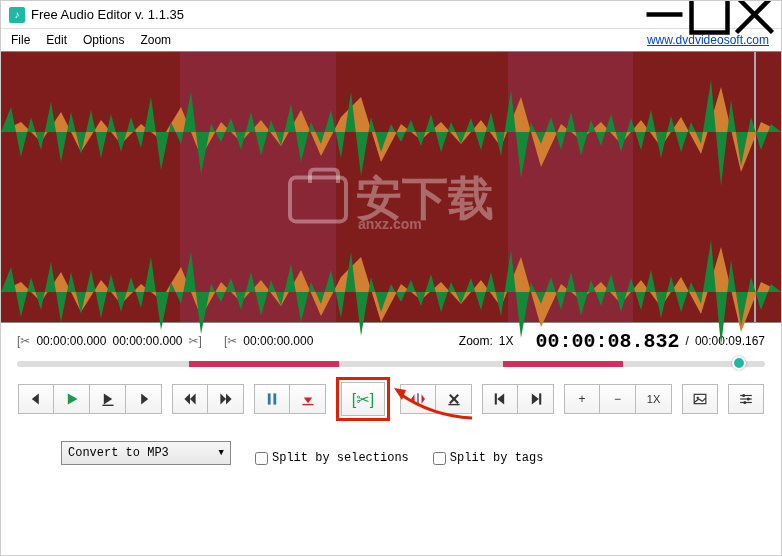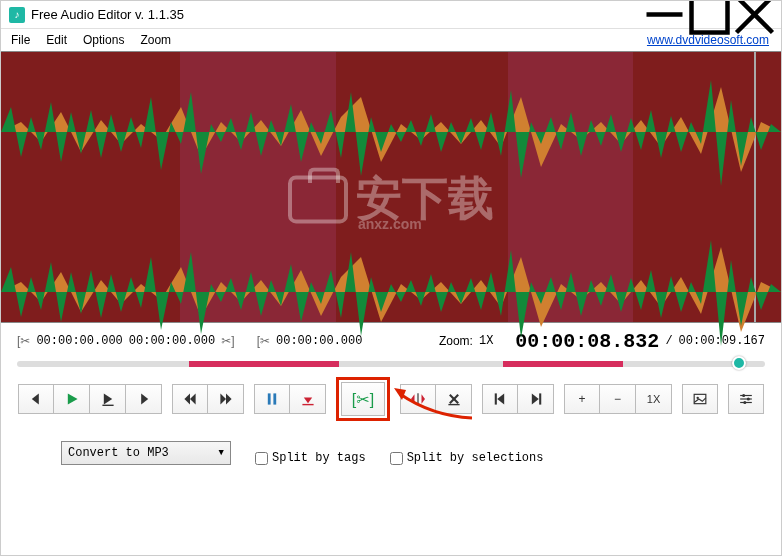--- a/index.html
+++ b/index.html
@@ -22,21 +22,21 @@
 .track2 { top: 170px; }
 .wave-svg { width: 100%; height: 100%; }
 .playhead { position: absolute; top: 0; bottom: 0; width: 2px; background: #aaa; left: 96.5%; }
 .watermark { position: absolute; top: 50%; left: 50%; transform: translate(-50%, -30%); font-size: 46px; color: rgba(255,255,255,0.35); font-weight: bold; pointer-events: none; display: flex; align-items: center; }
 .watermark .wm-icon { width: 60px; height: 48px; border: 4px solid rgba(255,255,255,0.35); border-radius: 8px; margin-right: 8px; position: relative; }
 .watermark .wm-icon::before { content: ""; position: absolute; top: -12px; left: 16px; width: 24px; height: 12px; border: 4px solid rgba(255,255,255,0.35); border-bottom: none; border-radius: 6px 6px 0 0; }
 .watermark .small { font-size: 14px; position: absolute; bottom: -2px; left: 70px; color: rgba(255,255,255,0.3); }
 .info-row { display: flex; align-items: center; height: 32px; padding: 6px 16px 2px; gap: 6px; }
 .info-row .sci { color: #666; }
 .info-row .spacer { flex: 1; }
-.mono { font-family: Liberation Mono, monospace; }
+.mono { font-family: Liberation Sans, sans-serif; }
 .big-time { font-family: "Courier New", monospace; font-size: 20px; font-weight: bold; }
 .slider-row { padding: 2px 16px 10px; position: relative; height: 18px; }
 .slider-track { height: 6px; background: #ddd; border-radius: 3px; position: relative; margin-top: 4px; }
 .slider-sel { position: absolute; top: 0; height: 6px; background: #d62d5d; }
 .ss1 { left: 23%; width: 20%; }
 .ss2 { left: 65%; width: 16%; }
 .slider-thumb { position: absolute; top: -5px; left: 96.5%; width: 14px; height: 14px; background: #1fb8a5; border: 2px solid #fff; border-radius: 50%; box-shadow: 0 0 2px rgba(0,0,0,0.4); margin-left: -7px; }
 .toolbar { display: flex; justify-content: center; gap: 10px; padding: 4px 12px 10px; flex-wrap: nowrap; align-items: center; }
 .btn-group { display: flex; }
 .btn { width: 36px; height: 30px; border: 1px solid #bbb; background: linear-gradient(#fefefe, #f2f2f2); display: flex; align-items: center; justify-content: center; cursor: pointer; font-size: 12px; color: #333; }
@@ -253,20 +253,20 @@
   </div>
 </div>
 
 <div class="bottom-row">
   <div class="combo">
     <span>Convert to MP3</span>
     <span class="tri">▼</span>
   </div>
   <label class="chk">
     <input type="checkbox" style="">
-    <span>Split by tags</span>
+    <span>Split by selections</span>
   </label>
   <label class="chk">
     <input type="checkbox" style="">
-    <span>Split by selections</span>
+    <span>Split by tags</span>
   </label>
   <div style="flex:1"></div>
 </div>
 
 </body></html>

